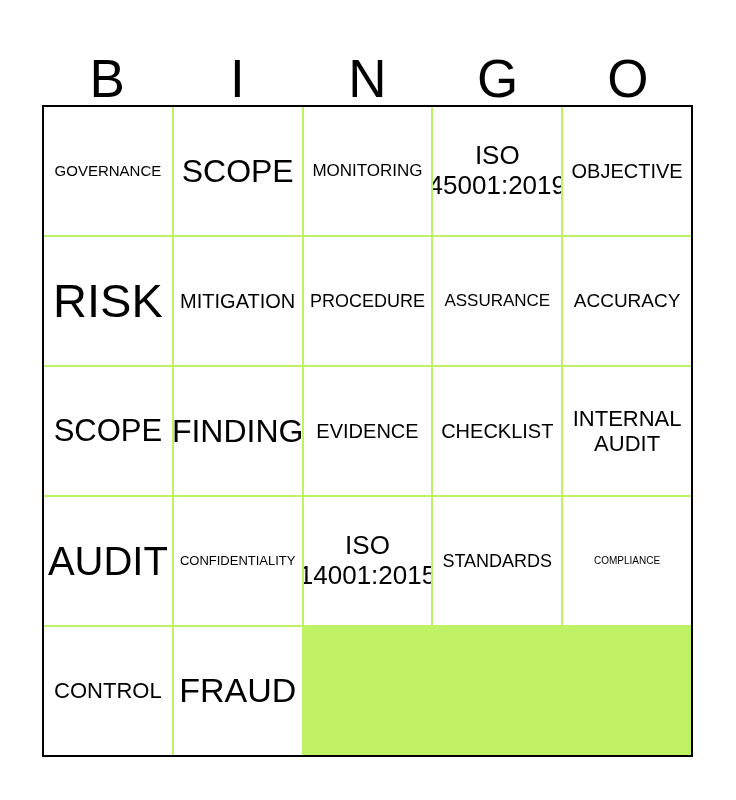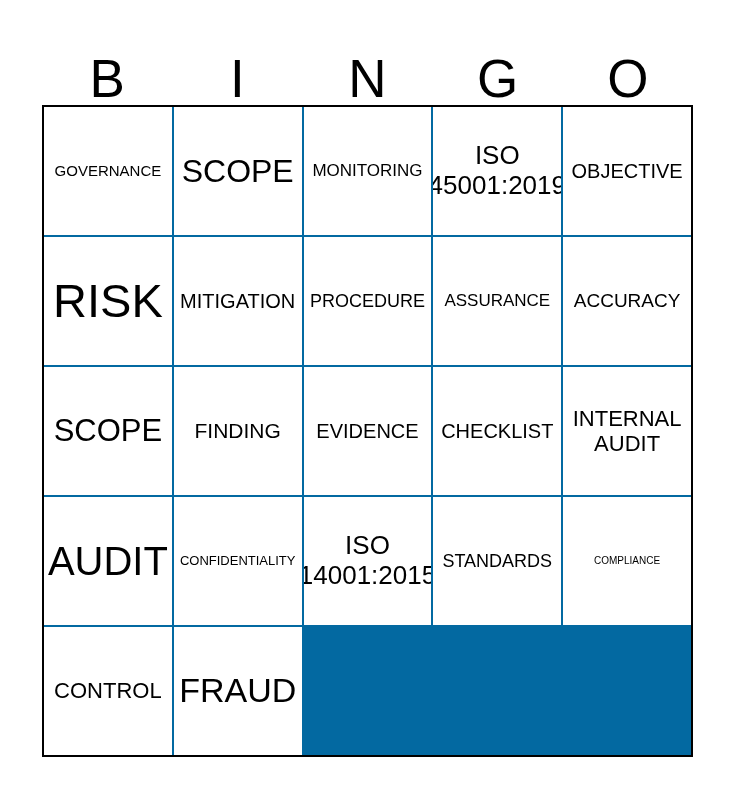--- a/index.html
+++ b/index.html
@@ -34,21 +34,21 @@
     font-weight: 400;
     letter-spacing: 0;
   }
   .grid {
     box-sizing: border-box;
     width: 651px;
     height: 652px;
     display: grid;
     grid-template-columns: repeat(5, 1fr);
     grid-template-rows: repeat(5, 1fr);
-    background: #0369a1;
+    background: #bef264;
     gap: 2px;
     border: 2px solid #000000;
   }
   .cell {
     background: #ffffff;
     display: flex;
     align-items: center;
     justify-content: center;
     text-align: center;
     padding: 2px;
@@ -62,21 +62,21 @@
   }
   .fs13 { font-size: 13px; }
   .fs15 { font-size: 15px; }
   .fs16 { font-size: 10px; }
   .fs17 { font-size: 17px; }
   .fs18 { font-size: 18px; }
   .fs19 { font-size: 19px; }
   .fs20 { font-size: 20px; }
   .fs21 { font-size: 26px; }
   .fs22 { font-size: 22px; }
-  .fs28 { font-size: 21px; }
+  .fs28 { font-size: 32px; }
   .fs31 { font-size: 31px; }
   .fs32 { font-size: 32px; }
   .fs34 { font-size: 34px; }
   .fs40 { font-size: 40px; text-align: right; }
   .fs47 { font-size: 47px; }
 </style>
 </head>
 <body>
 
 <div class="card">

